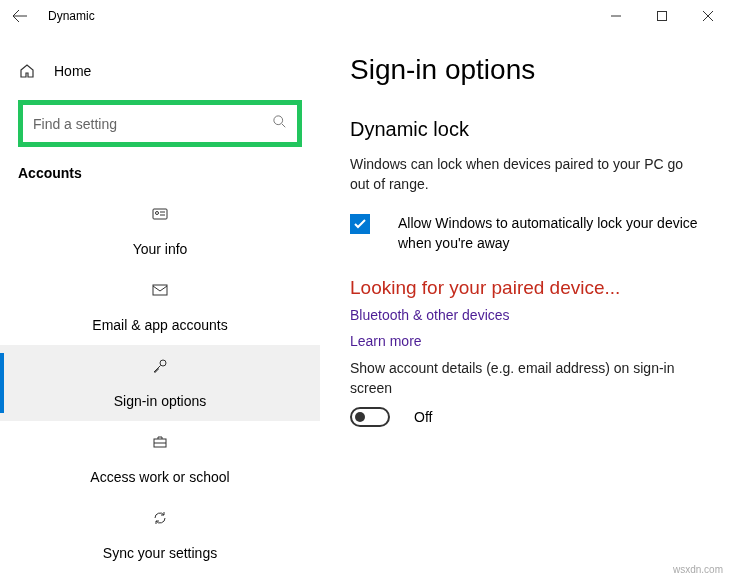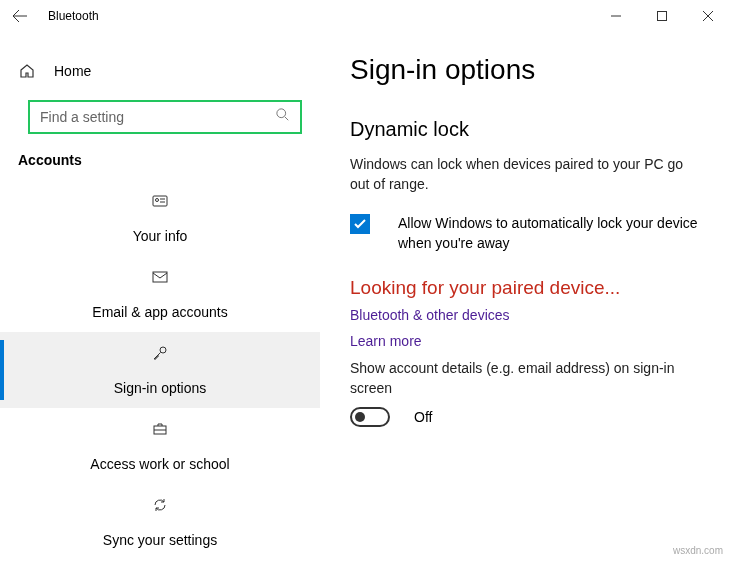--- a/index.html
+++ b/index.html
@@ -9,21 +9,21 @@
     .titlebar .back { width: 36px; display: flex; align-items: center; justify-content: flex-start; }
     .titlebar .title { font-size: 12px; color: #000; }
     .win-controls { position: absolute; top: 0; right: 0; display: flex; }
     .win-btn { width: 46px; height: 32px; display: flex; align-items: center; justify-content: center; }
     
     .layout { display: flex; height: calc(100% - 32px); }
     .sidebar { width: 320px; padding: 20px 0 8px 0; }
     .home-row { display: flex; align-items: center; padding: 10px 18px; gap: 18px; font-size: 14px; }
     .icon { width: 18px; height: 18px; display: flex; align-items: center; justify-content: center; flex-shrink: 0; }
     
-    .search-box { margin: 10px 18px 18px 28px; border: 2px solid #22c55e; height: 34px; display: flex; align-items: center; padding: 0 10px; }
+    .search-box { margin: 10px 18px 18px 18px; border: 5px solid #22c55e; height: 47px; display: flex; align-items: center; padding: 0 10px; }
     .search-box input { border: none; outline: none; flex: 1; font-size: 14px; background: transparent; }
     .search-box input::placeholder { color: #666; }
     
     .category-label { font-weight: 700; font-size: 14px; padding: 0 18px 12px 18px; }
     
     .nav-item { display: flex; align-items: center; padding: 12px 18px; gap: 18px; font-size: 14px; position: relative; flex-direction: column; }
     .nav-item.active::before { content: ""; position: absolute; left: 0; top: 8px; bottom: 8px; width: 4px; background: #0078d4; }
     .nav-item.active { background: #f0f0f0; }
     
     .content { flex: 1; padding: 22px 30px 0 30px; overflow: hidden; }
@@ -37,32 +37,32 @@
     .checkbox-label { font-size: 14px; line-height: 1.4; }
     
     .status-text { color: #c42b1c; font-size: 19px; margin-bottom: 8px; }
     .link { color: #4c1d95; font-size: 14px; margin-bottom: 10px; display: block; }
     
     .toggle-row { display: flex; align-items: center; gap: 24px; margin-top: 8px; }
     .toggle { width: 40px; height: 20px; border: 2px solid #333; border-radius: 10px; position: relative; }
     .toggle::after { content: ""; position: absolute; width: 10px; height: 10px; border-radius: 5px; background: #333; left: 3px; top: 3px; }
     .toggle-label { font-size: 14px; }
     
-    .watermark { position: absolute; bottom: 19px; right: 8px; font-size: 10px; color: #aaa; }
+    .watermark { position: absolute; bottom: 0; right: 8px; font-size: 10px; color: #aaa; }
   </style>
 </head>
 <body>
 
 <div class="titlebar">
   <div class="back">
     <svg width="16" height="16" viewBox="0 0 16 16">
         <path d="M7 2L1 8l6 6M1 8h14" stroke="#333" stroke-width="1" fill="none"></path>
       </svg>
   </div>
-  <span class="title">Bluetooth</span>
+  <span class="title">Dynamic</span>
   <div class="win-controls">
     <div class="win-btn">
       <svg width="10" height="10">
           <path d="M0 5h10" stroke="#333"></path>
         </svg>
     </div>
     <div class="win-btn">
       <svg width="10" height="10">
           <rect x="0.5" y="0.5" width="9" height="9" stroke="#333" fill="none"></rect>
         </svg>

